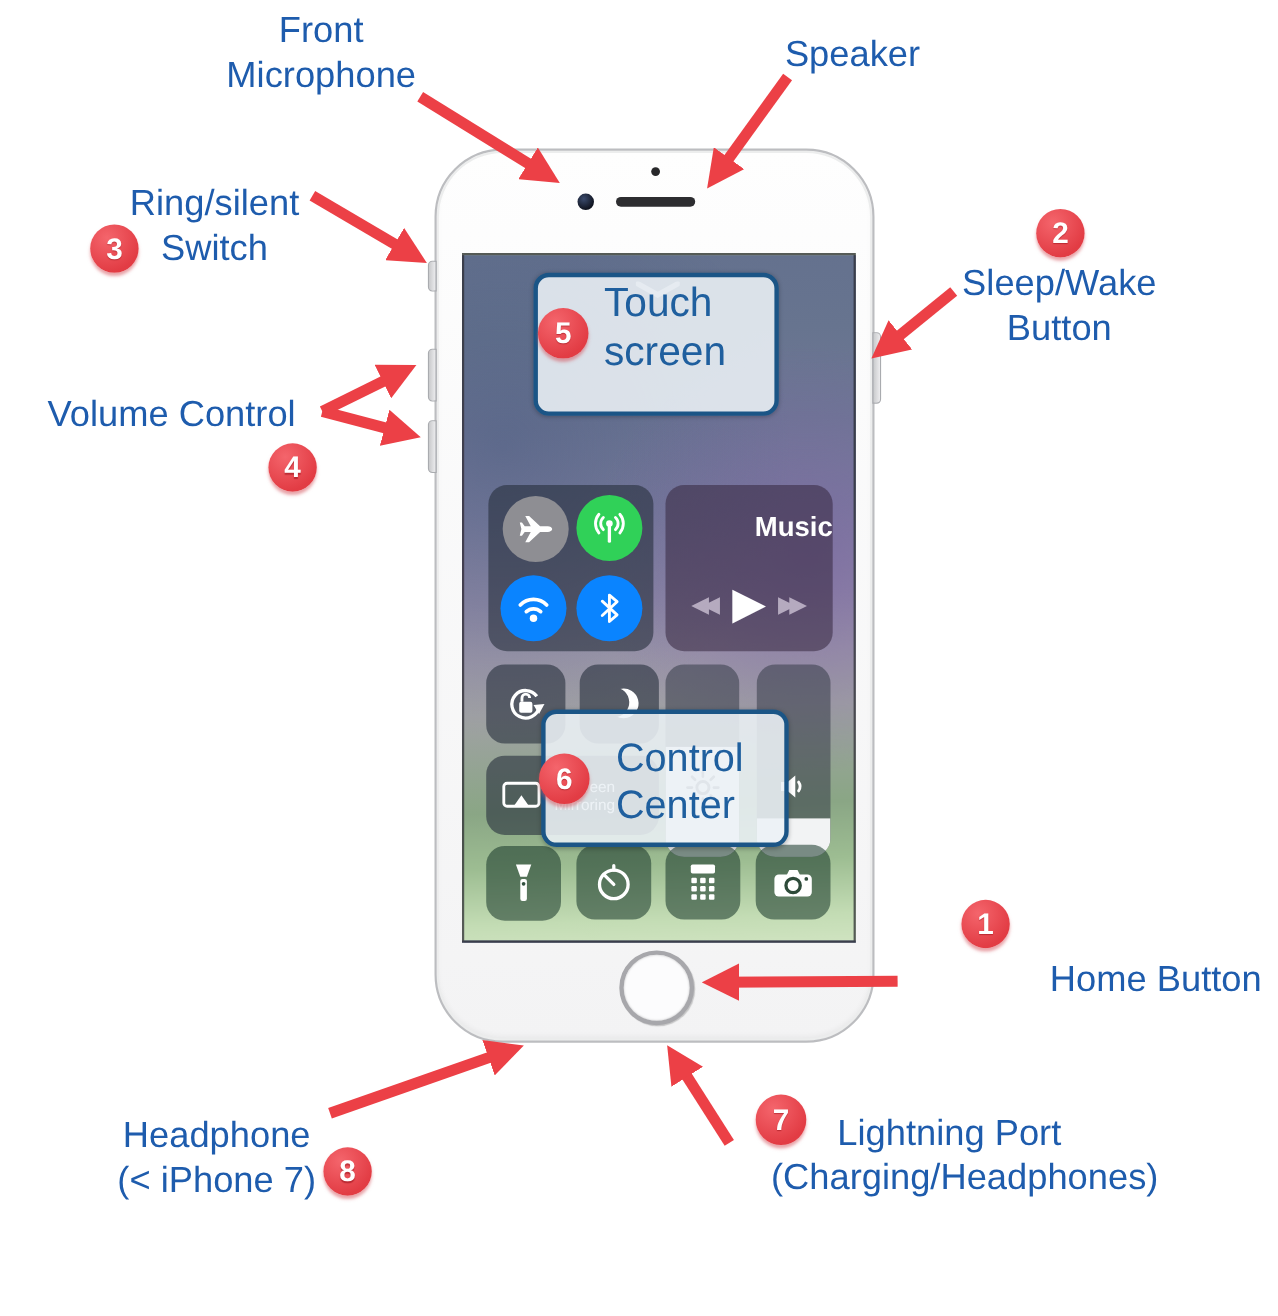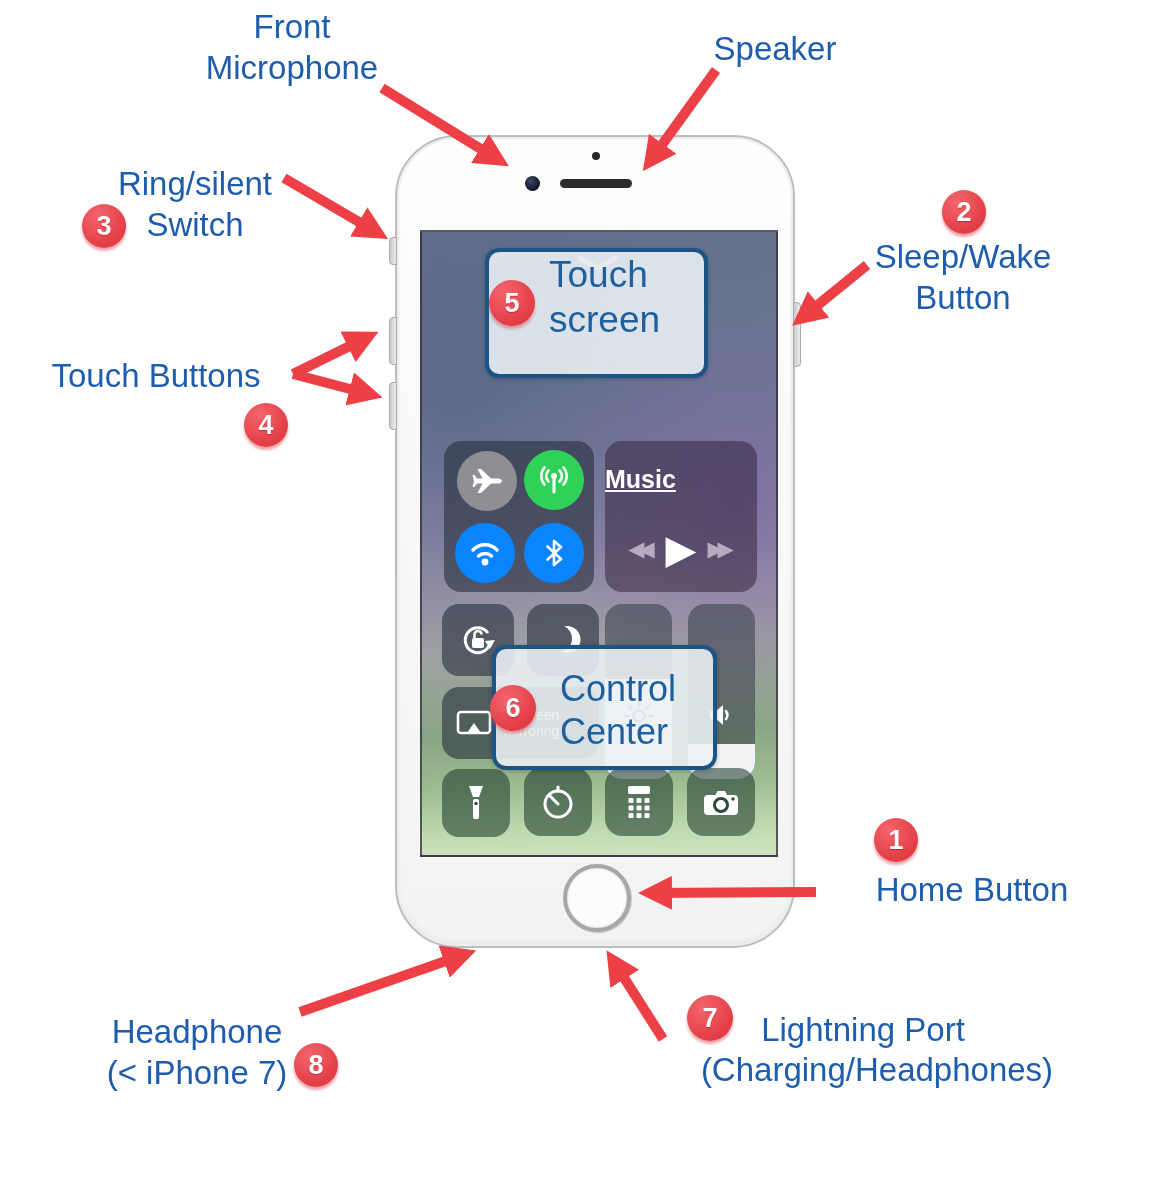--- a/index.html
+++ b/index.html
@@ -6,21 +6,21 @@
   .canvas{position:relative;width:1162px;height:1196px;background:#ffffff;
     font-family:"Liberation Sans",sans-serif;overflow:hidden;}
 
   
   .label{position:absolute;color:#1e5cad;font-size:33px;line-height:41px;text-align:center;z-index:2;}
   .lbl-front{left:147px;top:6px;width:290px;}
   .lbl-speaker{left:660px;top:28px;width:230px;}
   .lbl-ring{left:75px;top:163px;width:240px;}
   .lbl-sleep{left:843px;top:236px;width:240px;}
   .lbl-volume{left:20px;top:355px;width:272px;}
-  .lbl-home{left:827px;top:869px;width:290px;text-align:center;}
+  .lbl-home{left:857px;top:869px;width:290px;text-align:right;}
   .lbl-headphone{left:94px;top:1000px;width:206px;margin-top:11px;}
   .lbl-light1{left:723px;top:1009px;width:280px;}
   .lbl-light2{left:692px;top:1049px;width:370px;}
 
   
   .badge{position:absolute;width:44px;height:44px;border-radius:50%;z-index:6;
     background:radial-gradient(circle at 35% 28%,#f4656c,#e23c44 72%);
     color:#fff;font-weight:bold;font-size:27px;display:flex;align-items:center;justify-content:center;
     box-shadow:0 3px 3px rgba(214,86,94,.55);text-shadow:0 1px 1px rgba(130,0,12,.45);}
   .badge-lg{width:46px;height:46px;}
@@ -68,22 +68,22 @@
   .t-mirror{left:20px;top:455px;width:157px;height:72px;display:flex;align-items:center;padding-left:14px;box-sizing:border-box;}
   .mirror-text{margin-left:12px;color:rgba(255,255,255,.95);font-size:14px;line-height:16px;text-align:right;}
   .t-app{width:68px;height:68px;background:rgba(22,52,40,.55);display:flex;align-items:center;justify-content:center;}
   .t-flash{left:20px;top:537px;} .t-timer{left:102px;top:536px;}
   .t-calc{left:183px;top:536px;} .t-cam{left:265px;top:536px;}
   .cc-circle{position:absolute;width:60px;height:60px;border-radius:50%;display:flex;align-items:center;justify-content:center;}
   .c-air{left:13px;top:10px;background:#8e8e93;}
   .c-cell{left:80px;top:9px;background:#30d158;}
   .c-wifi{left:11px;top:82px;background:#0a84ff;}
   .c-bt{left:80px;top:82px;background:#0a84ff;}
-  .music-title{position:absolute;top:24px;left:0;right:0;text-align:left;color:#fff;
-    font-size:25px;font-weight:bold;text-decoration:underline;}
+  .music-title{position:absolute;top:24px;left:0;right:0;text-align:right;color:#fff;
+    font-size:25px;font-weight:bold;}
   .music-ctrls{position:absolute;top:88px;left:0;right:0;display:flex;align-items:center;justify-content:center;gap:11px;}
   .ctrl{color:#b5aabf;font-size:21px;letter-spacing:-6px;padding-right:6px;}
   .play{color:#fff;font-size:40px;line-height:40px;letter-spacing:0;padding:0;}
   .moon-shape{width:27px;height:27px;border-radius:50%;box-shadow:8px 3px 0 0 #fff;
     transform:rotate(-14deg);margin-right:10px;margin-bottom:4px;}
 
   
   .callout{position:absolute;border:4px solid #1b5586;border-radius:14px;z-index:3;
     background:rgba(236,241,246,.88);color:#1f5f9e;box-sizing:border-box;
     box-shadow:0 1px 4px rgba(0,0,0,.25);}
@@ -253,21 +253,21 @@
   </div>
   <div class="label lbl-speaker">Speaker</div>
   <div class="label lbl-ring">
     <div>Ring/silent</div>
     <div>Switch</div>
   </div>
   <div class="label lbl-sleep">
     <div>Sleep/Wake</div>
     <div>Button</div>
   </div>
-  <div class="label lbl-volume">Touch Buttons</div>
+  <div class="label lbl-volume">Volume Control</div>
   <div class="label lbl-home">Home Button</div>
   <div class="label lbl-headphone">
     <div>Headphone</div>
     <div>(&lt; iPhone 7)</div>
   </div>
   <div class="label lbl-light1">Lightning Port</div>
   <div class="label lbl-light2">(Charging/Headphones)</div>
 
   <svg class="arrows" width="1162" height="1196">
     <defs>

